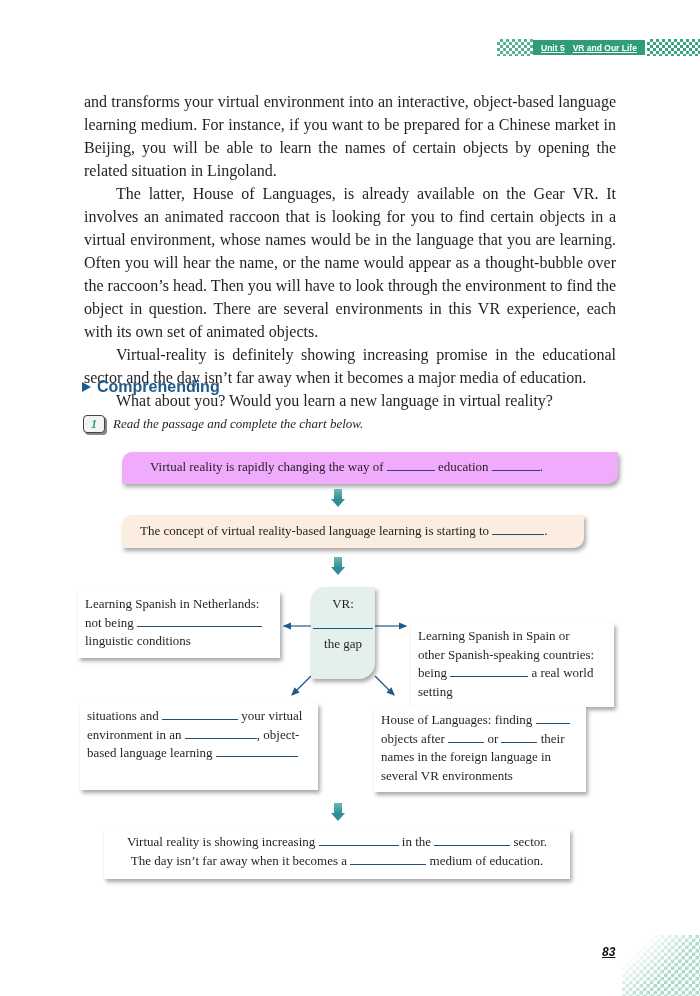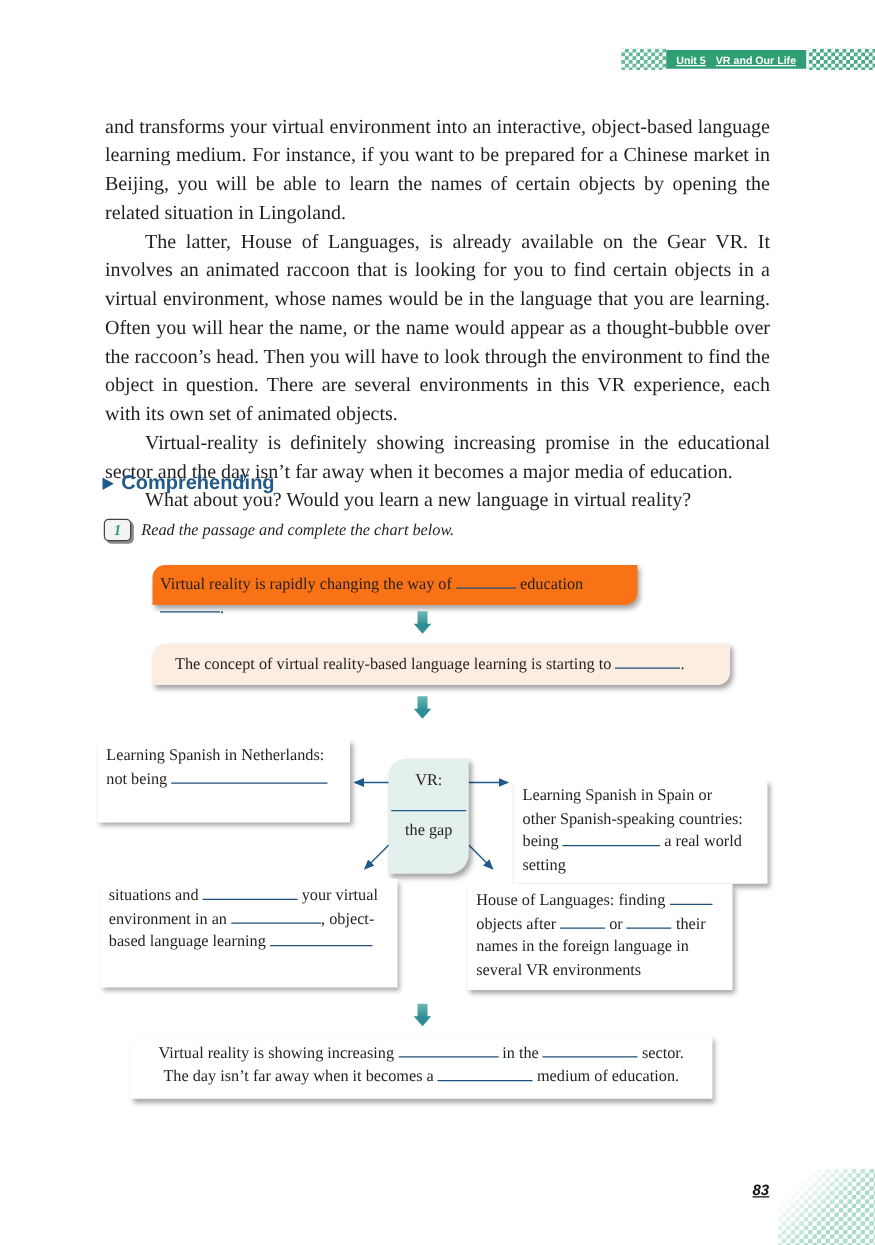--- a/index.html
+++ b/index.html
@@ -35,28 +35,28 @@
 
   .task { position: absolute; left: 83px; top: 415px; display: flex; align-items: center; gap: 8px;
     font-size: 13px; font-style: italic; }
   .task-num { width: 22px; height: 18px; border: 1.5px solid #444; border-radius: 4px; background: #f3f3f3;
     display: flex; align-items: center; justify-content: center; color: #2f9e74; font-style: italic; font-weight: bold;
     font-size: 12px; box-shadow: 2px 2px 0 #888; box-sizing: border-box; }
 
   
   .box { position: absolute; font-size: 13px; line-height: 18.5px; box-sizing: border-box; }
   .shadow { box-shadow: 2px 3px 4px rgba(0,0,0,.35); }
-  .b1 { left: 122px; top: 452px; width: 388px; height: 32px; background: #f97316; border-radius: 10px 0 10px 0;
-    padding: 6px 6px; }
+  .b1 { left: 122px; top: 452px; width: 496px; height: 32px; background: #f0abfc; border-radius: 10px 0 10px 0;
+    padding: 6px 28px; }
   .b2 { left: 122px; top: 515px; width: 462px; height: 33px; background: #fbeee0; border-radius: 10px 0 10px 0;
     padding: 7px 18px; }
   .b-nl { left: 78px; top: 591px; width: 202px; height: 67px; background: #fff; padding: 4px 7px; }
   .b-sp { left: 411px; top: 591px; width: 203px; height: 84px; background: #fff; padding: 4px 7px; margin-top: 32px; }
   .b-vr { left: 311px; top: 587px; width: 64px; height: 92px; background: #e4f0ed; border-radius: 14px 0 16px 0;
-    text-align: center; padding-top: 8px; margin-top: 20px; }
+    text-align: center; padding-top: 8px; }
   .vr-line { width: 60px; height: 1px; background: #1f5a8a; margin: 14px auto 6px; }
   .b-lingo { left: 80px; top: 703px; width: 238px; height: 87px; background: #fff; padding: 4px 7px; }
   .b-house { left: 374px; top: 707px; width: 212px; height: 85px; background: #fff; padding: 4px 7px; }
   .b-final { left: 104px; top: 829px; width: 466px; height: 50px; background: #fff; padding: 4px 14px; text-align: center; }
 
   .blank { display: inline-block; border-bottom: 1px solid #1f4f7a; height: 12px; vertical-align: baseline; }
 
   .down-arrow { position: absolute; width: 14px; height: 20px; }
   .down-arrow .shaft { position: absolute; left: 3px; top: 0; width: 8px; height: 11px;
     background: linear-gradient(#6cb9b6, #2f8e95); }
@@ -133,20 +133,21 @@
 </div>
 
 <div class="down-arrow" style="left:331px; top:557px;">
     <div class="shaft"></div>
     <div class="head"></div>
   </div>
 
 <div class="box b-nl shadow">
   <div>Learning Spanish in Netherlands:</div>
   <div><span>not being</span> <span class="blank" style="width:125px"></span></div>
+  <div>linguistic conditions</div>
 </div>
 
 <div class="box b-vr shadow">
   <div>VR:</div>
   <div class="vr-line"></div>
   <div>the gap</div>
 </div>
 
 <div class="box b-sp shadow">
   <div>Learning Spanish in Spain or</div>

